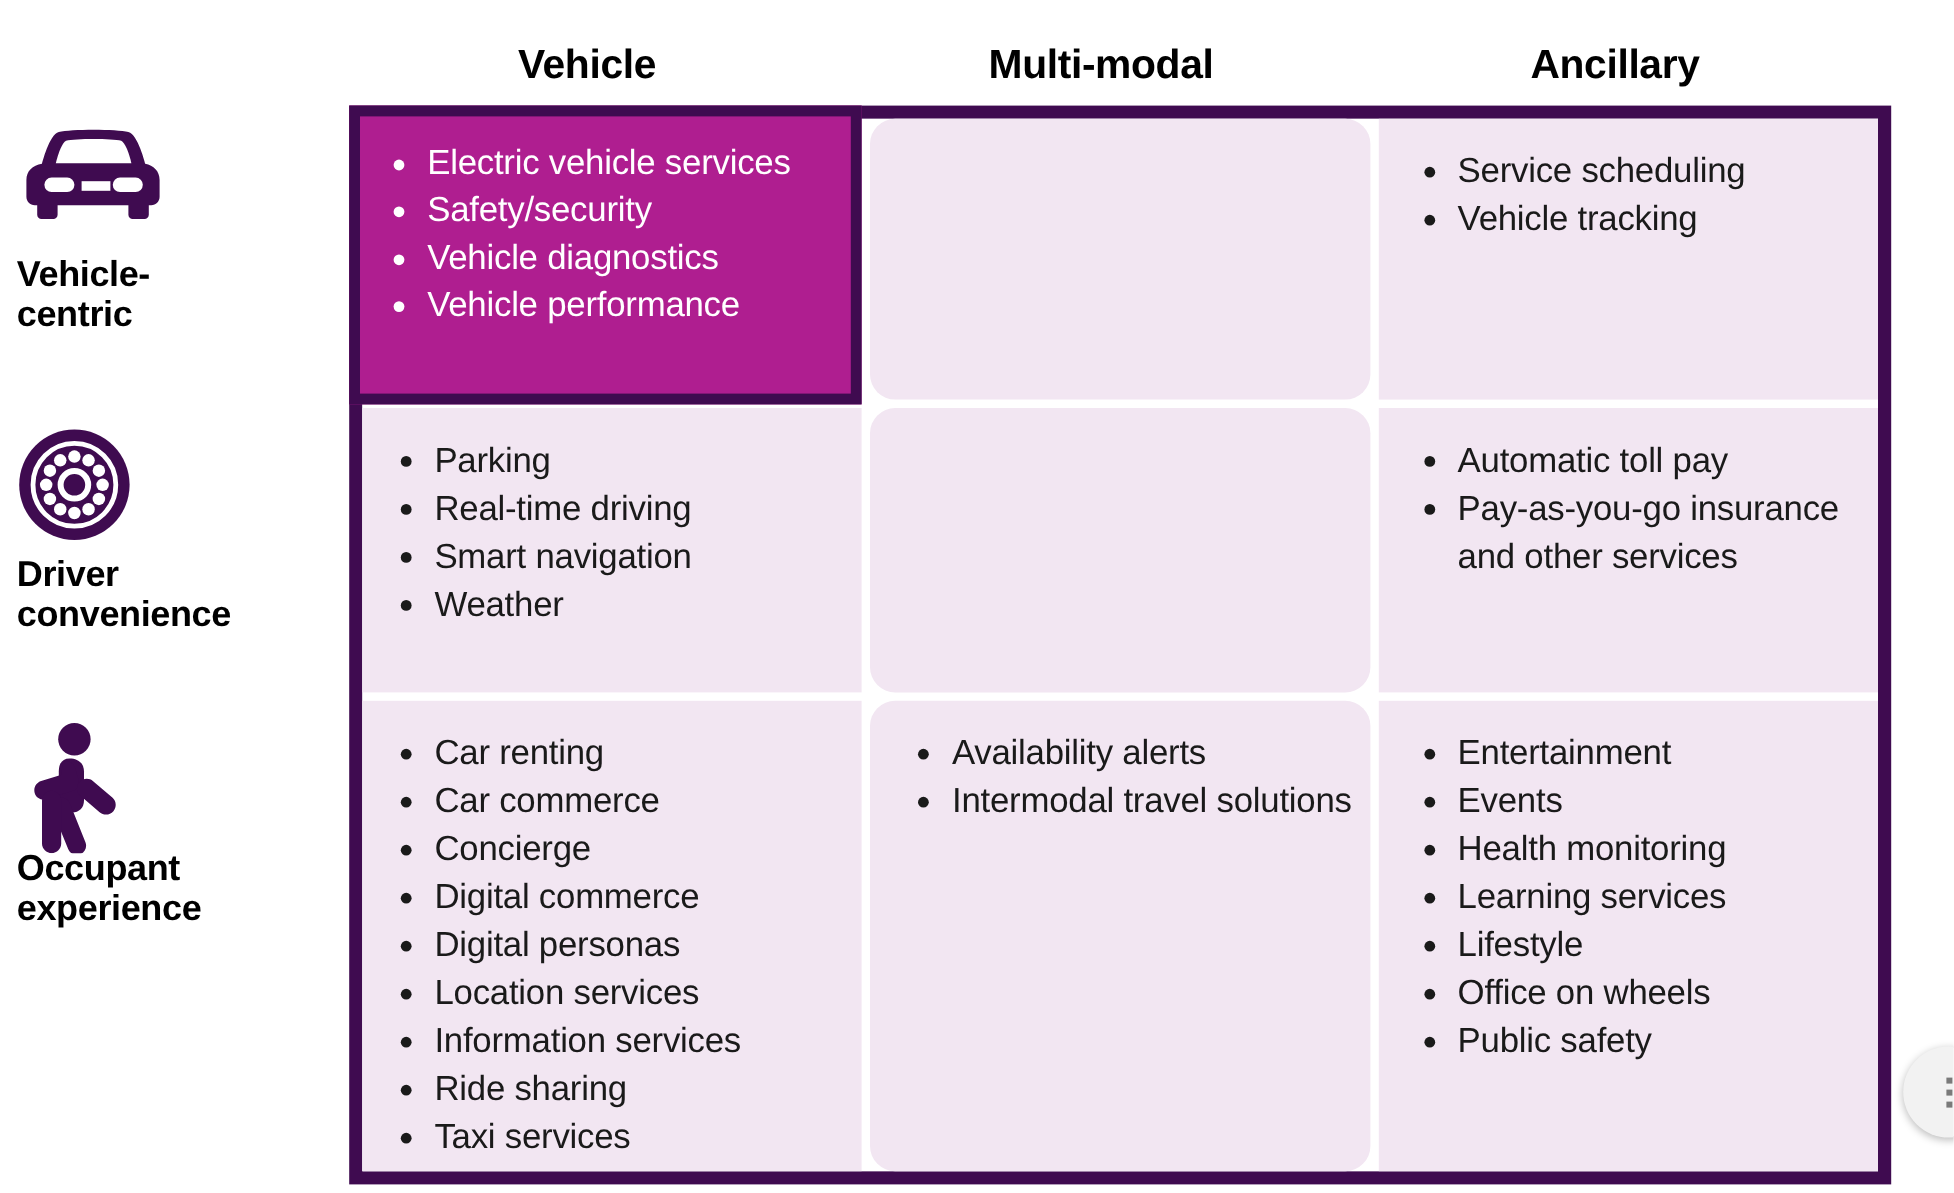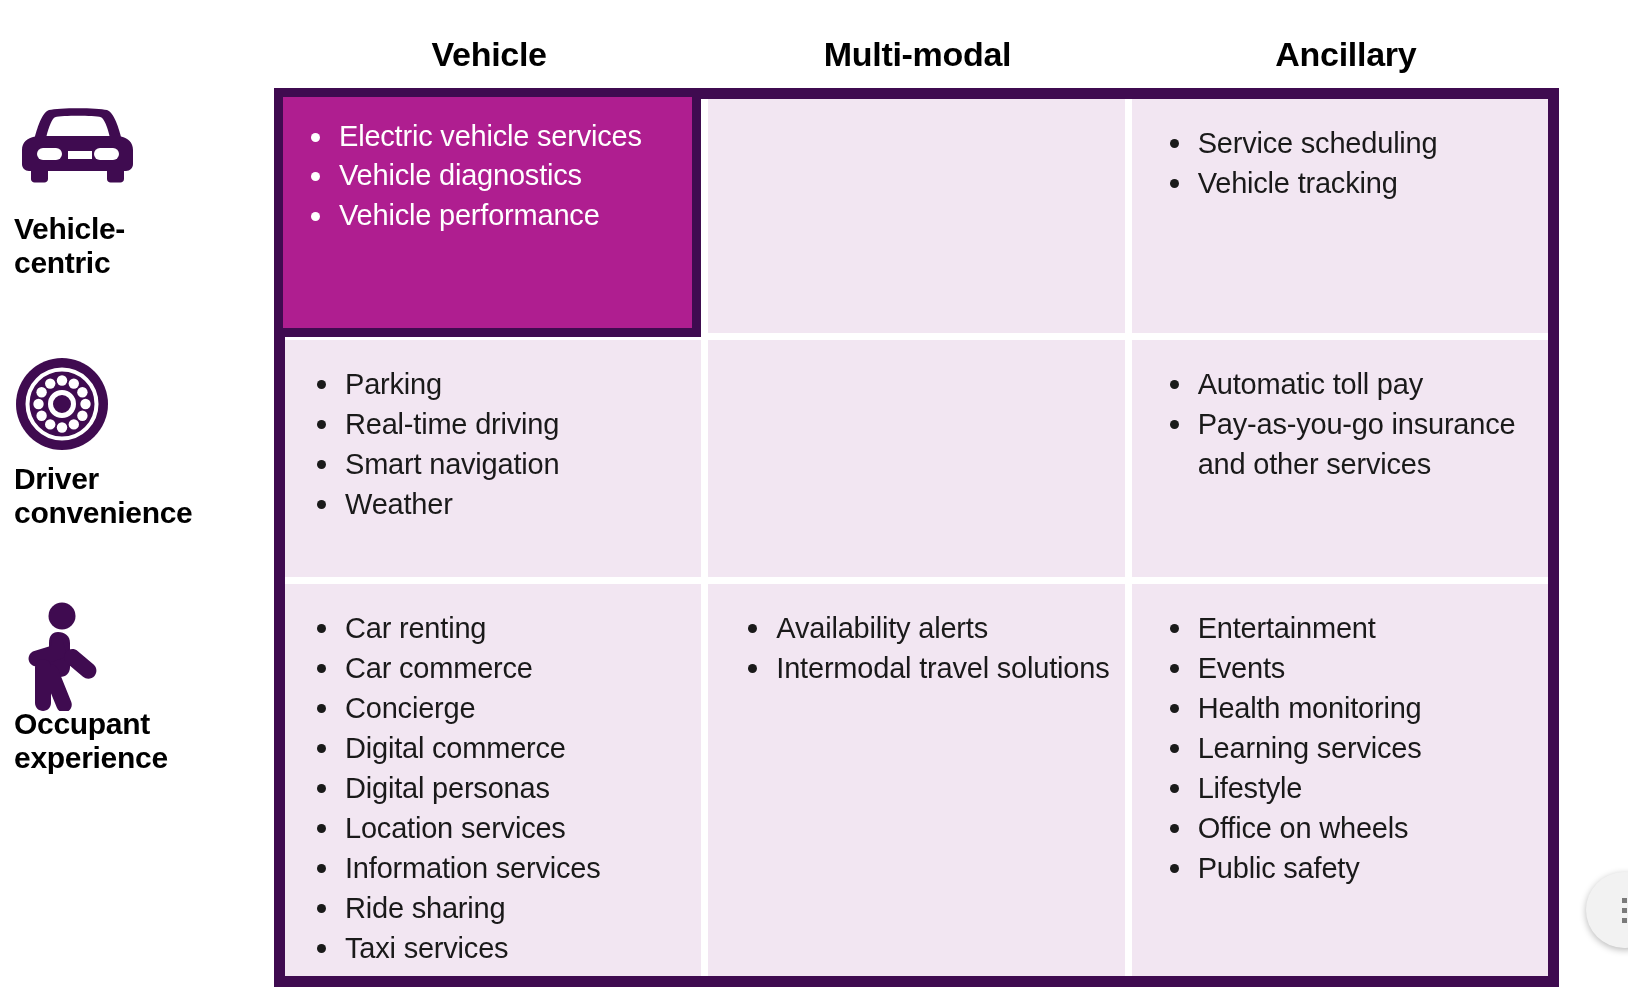--- a/index.html
+++ b/index.html
@@ -34,21 +34,21 @@
   .rail-icon { height: 96px; display: flex; align-items: flex-start; }
   .rail-label {
     margin-top: 10px;
     font-size: 30px; font-weight: bold; color: #000;
     line-height: 1.13; letter-spacing: -0.3px;
   }
 
   
   .grid-outer {
     position: absolute;
-    left: 274px; top: 72px;
+    left: 291px; top: 72px;
     width: 1285px; height: 899px;
     border: 11px solid #3F0B50;
     background: #ffffff;
   }
   .grid-inner {
     width: 100%; height: 100%;
     display: grid;
     grid-template-columns: 1fr 1fr 1fr;
     grid-template-rows: 234px 237px 1fr;
     gap: 7px;
@@ -58,21 +58,21 @@
     background: #F2E6F2;
     padding: 24px 10px 10px 26px;
     overflow: hidden;
   }
   .cell.highlight {
     background: #AF1E90;
     border: 9px solid #3F0B50;
     margin: -11px 0 -4px -11px;
     padding: 20px 8px 8px 22px;
   }
-  .cell.mm { padding-left: 34px; }
+  .cell.mm { padding-left: 34px; border-radius: 21px; }
   .cell.anc { padding-left: 32px; }
 
   ul.bullets { list-style: none; }
   ul.bullets li {
     position: relative;
     padding-left: 34px;
     font-size: 29px;
     line-height: 1.38;
     color: #1a1a1a;
     letter-spacing: -0.2px;
@@ -174,20 +174,21 @@
     </div>
 
   </div>
 
   <div class="grid-outer">
     <div class="grid-inner">
 
       <div class="cell highlight">
         <ul class="bullets">
             <li>Electric vehicle services</li>
+            <li>Safety/security</li>
             <li>Vehicle diagnostics</li>
             <li>Vehicle performance</li>
           </ul>
       </div>
       <div class="cell mm">
         <ul class="bullets"></ul>
       </div>
       <div class="cell anc">
         <ul class="bullets">
             <li>Service scheduling</li>

